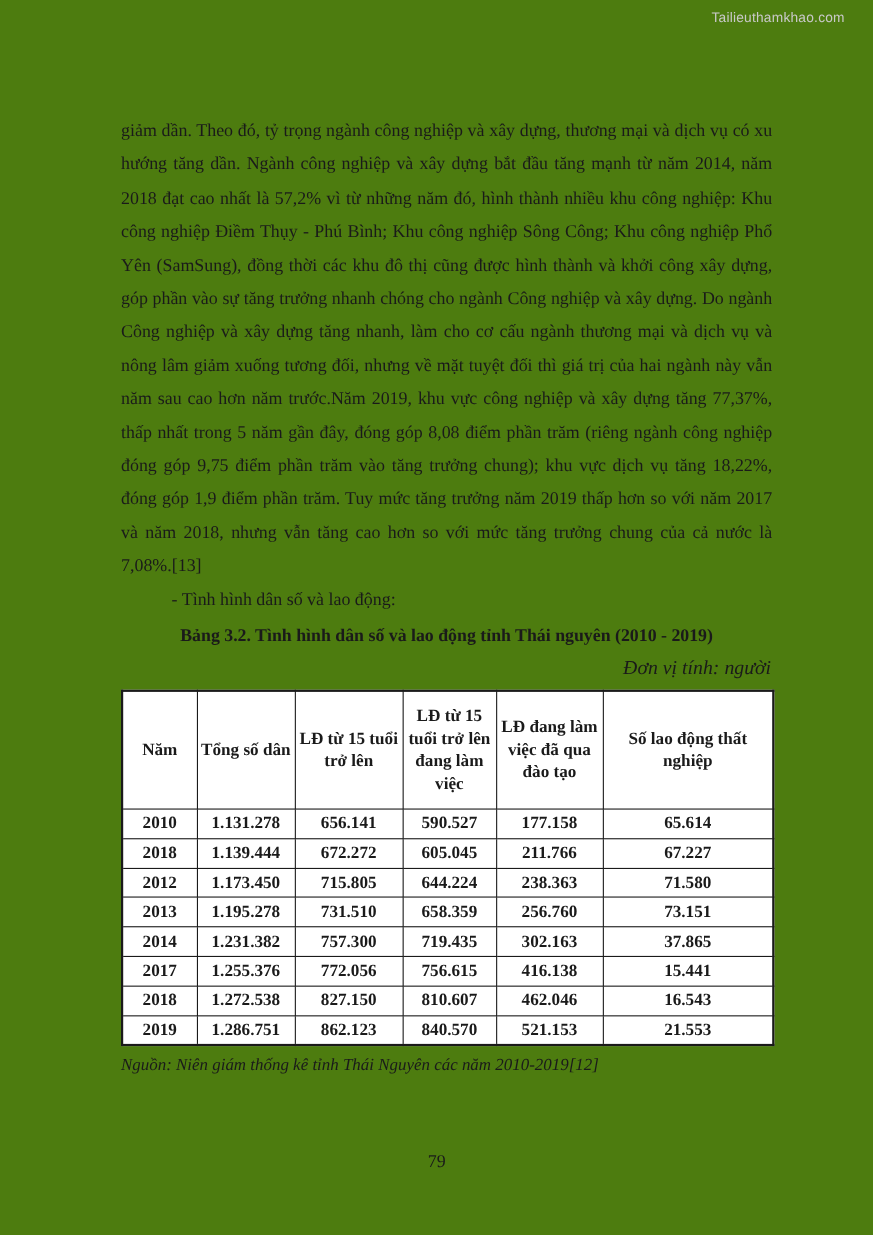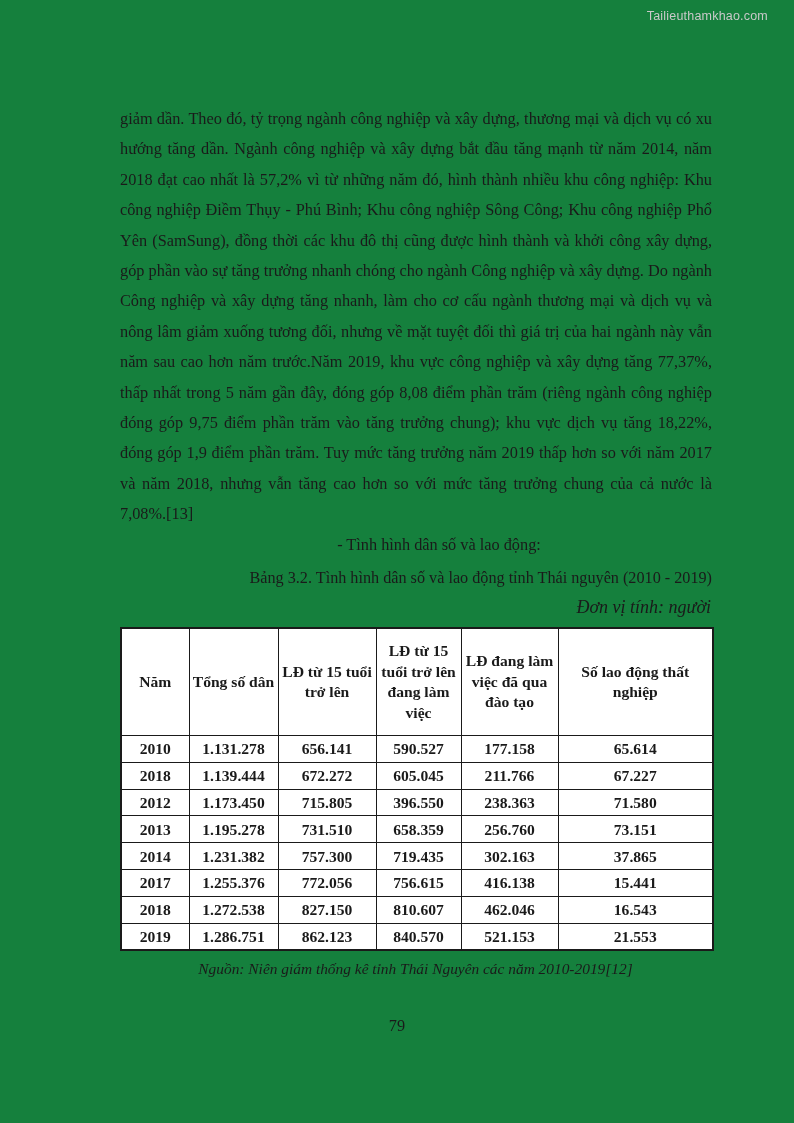--- a/index.html
+++ b/index.html
@@ -4,70 +4,70 @@
 <style>
   html, body {
     margin: 0;
     padding: 0;
     background: #ffffff;
   }
   .page {
     position: relative;
     width: 794px;
     height: 1123px;
-    background: #15803d;
+    background: #4d7c0f;
     overflow: hidden;
     font-family: "Liberation Serif", "DejaVu Serif", serif;
     color: #1a1a1a;
   }
 
   
   .watermark {
     position: absolute;
     top: 9px;
     right: 26px;
     font-family: "Liberation Sans", sans-serif;
     font-size: 12.5px;
     letter-spacing: 0.2px;
     color: #c9c9c9;
     user-select: none;
   }
 
   
   .content {
     position: absolute;
-    left: 120px;
+    left: 110px;
     top: 104px;
     width: 592px;
   }
 
   p.body-par {
     margin: 0;
     font-size: 16.3px;
     line-height: 30.4px;
     text-align: justify;
     text-justify: inter-word;
     hyphens: none;
   }
   p.body-par.indent { text-indent: 0; }
 
   p.sub-line {
     margin: 0;
     font-size: 16.3px;
     line-height: 30.4px;
     text-indent: 46px;
-    text-align: center;
+    text-align: left;
   }
 
   h2.table-title {
     margin: 4px 0 0 0;
     font-size: 16.2px;
     line-height: 28px;
-    font-weight: normal;
-    text-align: right;
+    font-weight: bold;
+    text-align: center;
   }
 
   p.unit-line {
     margin: 2px 0 0 0;
     font-size: 18px;
     line-height: 26px;
     font-style: italic;
     text-align: right;
     padding-right: 1px;
   }
@@ -109,30 +109,30 @@
   col.c2 { width: 98px; }
   col.c3 { width: 85px; }
   col.c4 { width: 97px; }
   col.c5 { width: 155px; }
 
   p.source-line {
     margin: 5px 0 0 0;
     font-size: 15.4px;
     line-height: 26px;
     font-style: italic;
-    text-align: center;
+    text-align: left;
     padding-right: 1px;
   }
 
   
   .page-number {
     position: absolute;
     left: 0;
     right: 0;
-    top: 1016px;
+    top: 1046px;
     text-align: center;
     font-size: 16.3px;
   }
 </style>
 </head>
 <body>
 
 <div class="page">
 
   <div class="watermark">Tailieuthamkhao.com</div>
@@ -181,21 +181,21 @@
             <td>1.139.444</td>
             <td>672.272</td>
             <td>605.045</td>
             <td>211.766</td>
             <td>67.227</td>
           </tr>
           <tr>
             <td>2012</td>
             <td>1.173.450</td>
             <td>715.805</td>
-            <td>396.550</td>
+            <td>644.224</td>
             <td>238.363</td>
             <td>71.580</td>
           </tr>
           <tr>
             <td>2013</td>
             <td>1.195.278</td>
             <td>731.510</td>
             <td>658.359</td>
             <td>256.760</td>
             <td>73.151</td>

